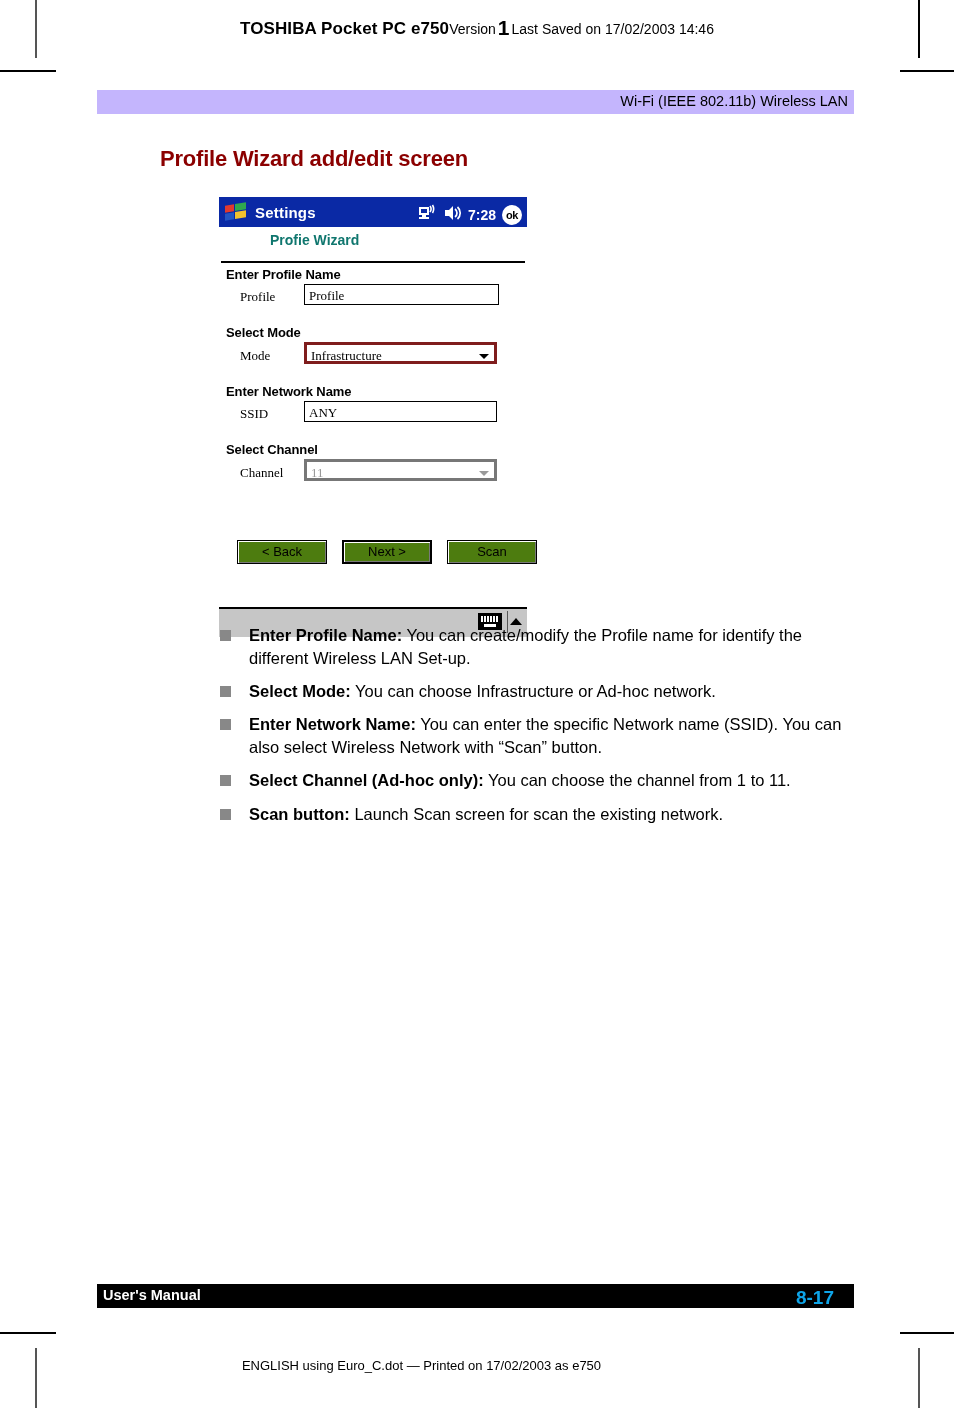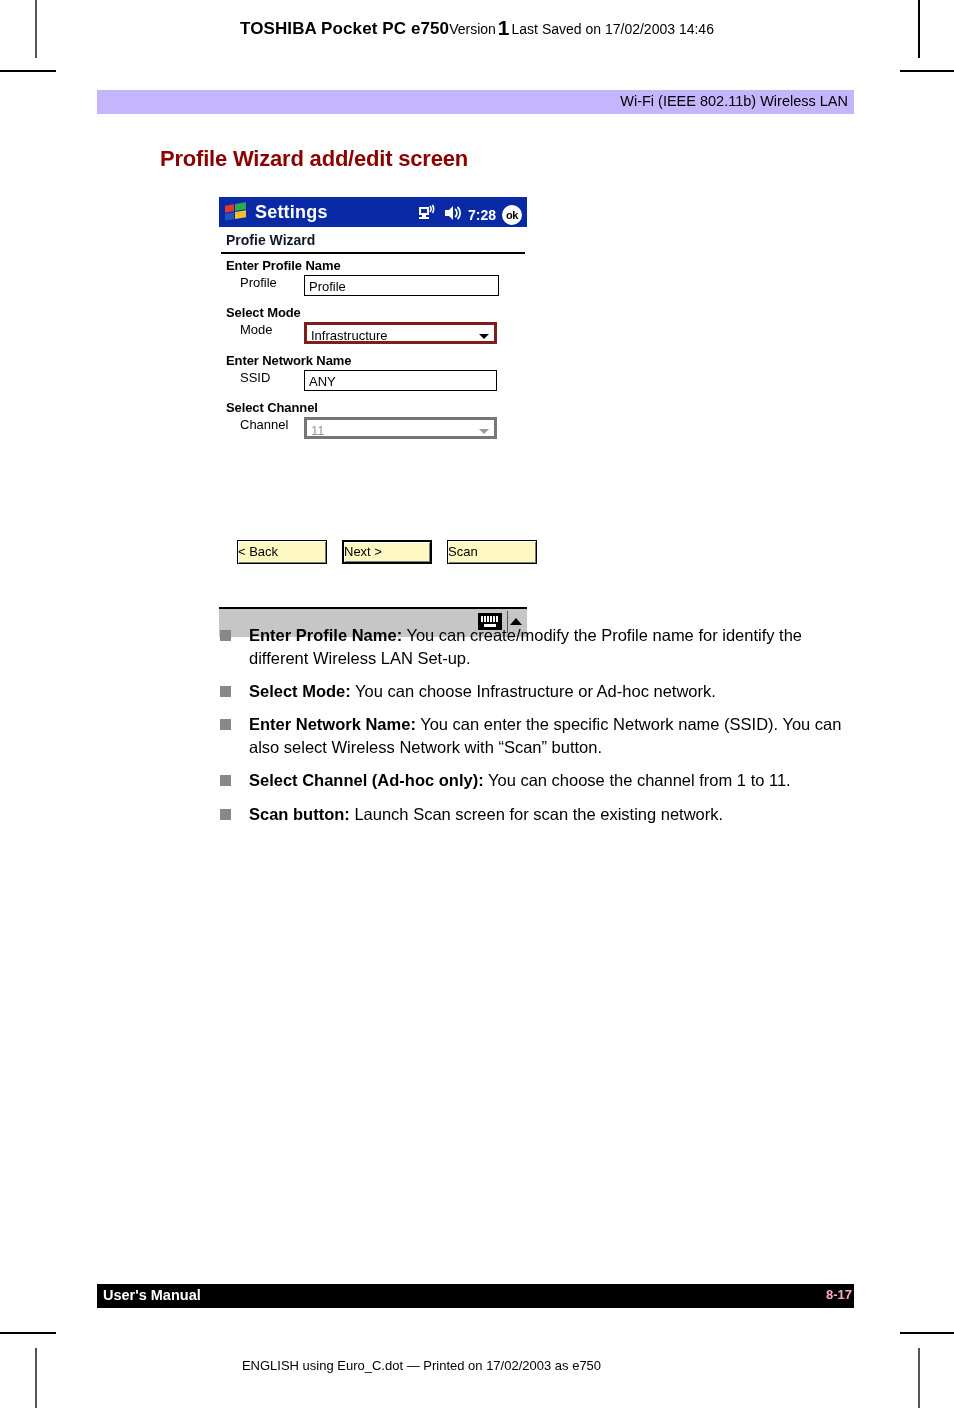--- a/index.html
+++ b/index.html
@@ -97,21 +97,21 @@
     width: 26px;
     height: 22px;
     margin-left: 4px;
     margin-right: 6px;
     flex: 0 0 auto;
     position: relative;
   }
   .pda-title-text {
     color: #ffffff;
     font-weight: bold;
-    font-size: 18px;
+    font-size: 15px;
     letter-spacing: 0.2px;
   }
   .tb-right {
     position: absolute;
     right: 5px;
     top: 0;
     height: 36px;
     display: flex;
     align-items: center;
     gap: 6px;
@@ -136,44 +136,46 @@
     letter-spacing: -0.4px;
   }
 
   .pda-body {
     background: #ffffff;
     padding: 0;
     position: relative;
     height: 350px;
   }
   .pda-subtitle {
-    color: #0f172a;
+    color: #0f766e;
     font-weight: bold;
     font-size: 14px;
-    padding: 5px 0 3px 7px;
+    padding: 5px 0 12px 7px;
     letter-spacing: 0px;
+    margin-left: 44px;
   }
   .pda-rule {
     height: 2px;
     background: #000;
     margin: 1px 2px 0 2px;
   }
   .grp-label {
     font-weight: bold;
     font-size: 13px;
     padding: 4px 0 1px 7px;
     color: #000;
     letter-spacing: -0.1px;
   }
   .field-row {
     display: flex;
-    align-items: flex-start;
+    align-items: flex-end;
     padding-left: 7px;
     margin-top: 1px;
-    margin-bottom: 5px;
+    margin-bottom: 16px;
+    font-family: Liberation Serif, serif;
   }
   .field-label {
     width: 78px;
     font-size: 13px;
     color: #000;
     text-align: left;
     padding-left: 14px;
     box-sizing: border-box;
   }
   .textbox {
@@ -217,27 +219,28 @@
   .combo.disabled .arrow { border-top-color: #9a9a9a; }
 
   .button-row {
     position: absolute;
     left: 18px;
     top: 313px;
     display: flex;
     gap: 15px;
   }
   .pbtn {
-    background: #fef9c3;
+    background: #4d7c0f;
     border: 1px solid #000;
     box-shadow: inset 1px 1px 0 #ffffff, inset -1px -1px 0 #7a7a7a;
     font-size: 13px;
     color: #000;
     height: 24px;
     line-height: 22px;
+    text-align: center;
     width: 90px;
     box-sizing: border-box;
   }
   .pbtn.focused {
     border: 2px solid #000;
     line-height: 20px;
   }
 
   .pda-taskbar {
     margin-top: 30px;
@@ -326,25 +329,25 @@
   .footer-bar .ftr-left {
     position: absolute;
     left: 6px;
     top: 3px;
     color: #ffffff;
     font-weight: bold;
     font-size: 14.5px;
   }
   .footer-bar .ftr-right {
     position: absolute;
-    right: 2px;
+    right: 20px;
     top: 3px;
-    color: #f9a8d4;
-    font-weight: bold;
-    font-size: 13px;
+    color: #0ea5e9;
+    font-weight: bold;
+    font-size: 19px;
   }
   .print-line {
     position: absolute;
     left: 0;
     top: 1358px;
     width: 843px;
     text-align: center;
     font-size: 13px;
     color: #000;
   }

